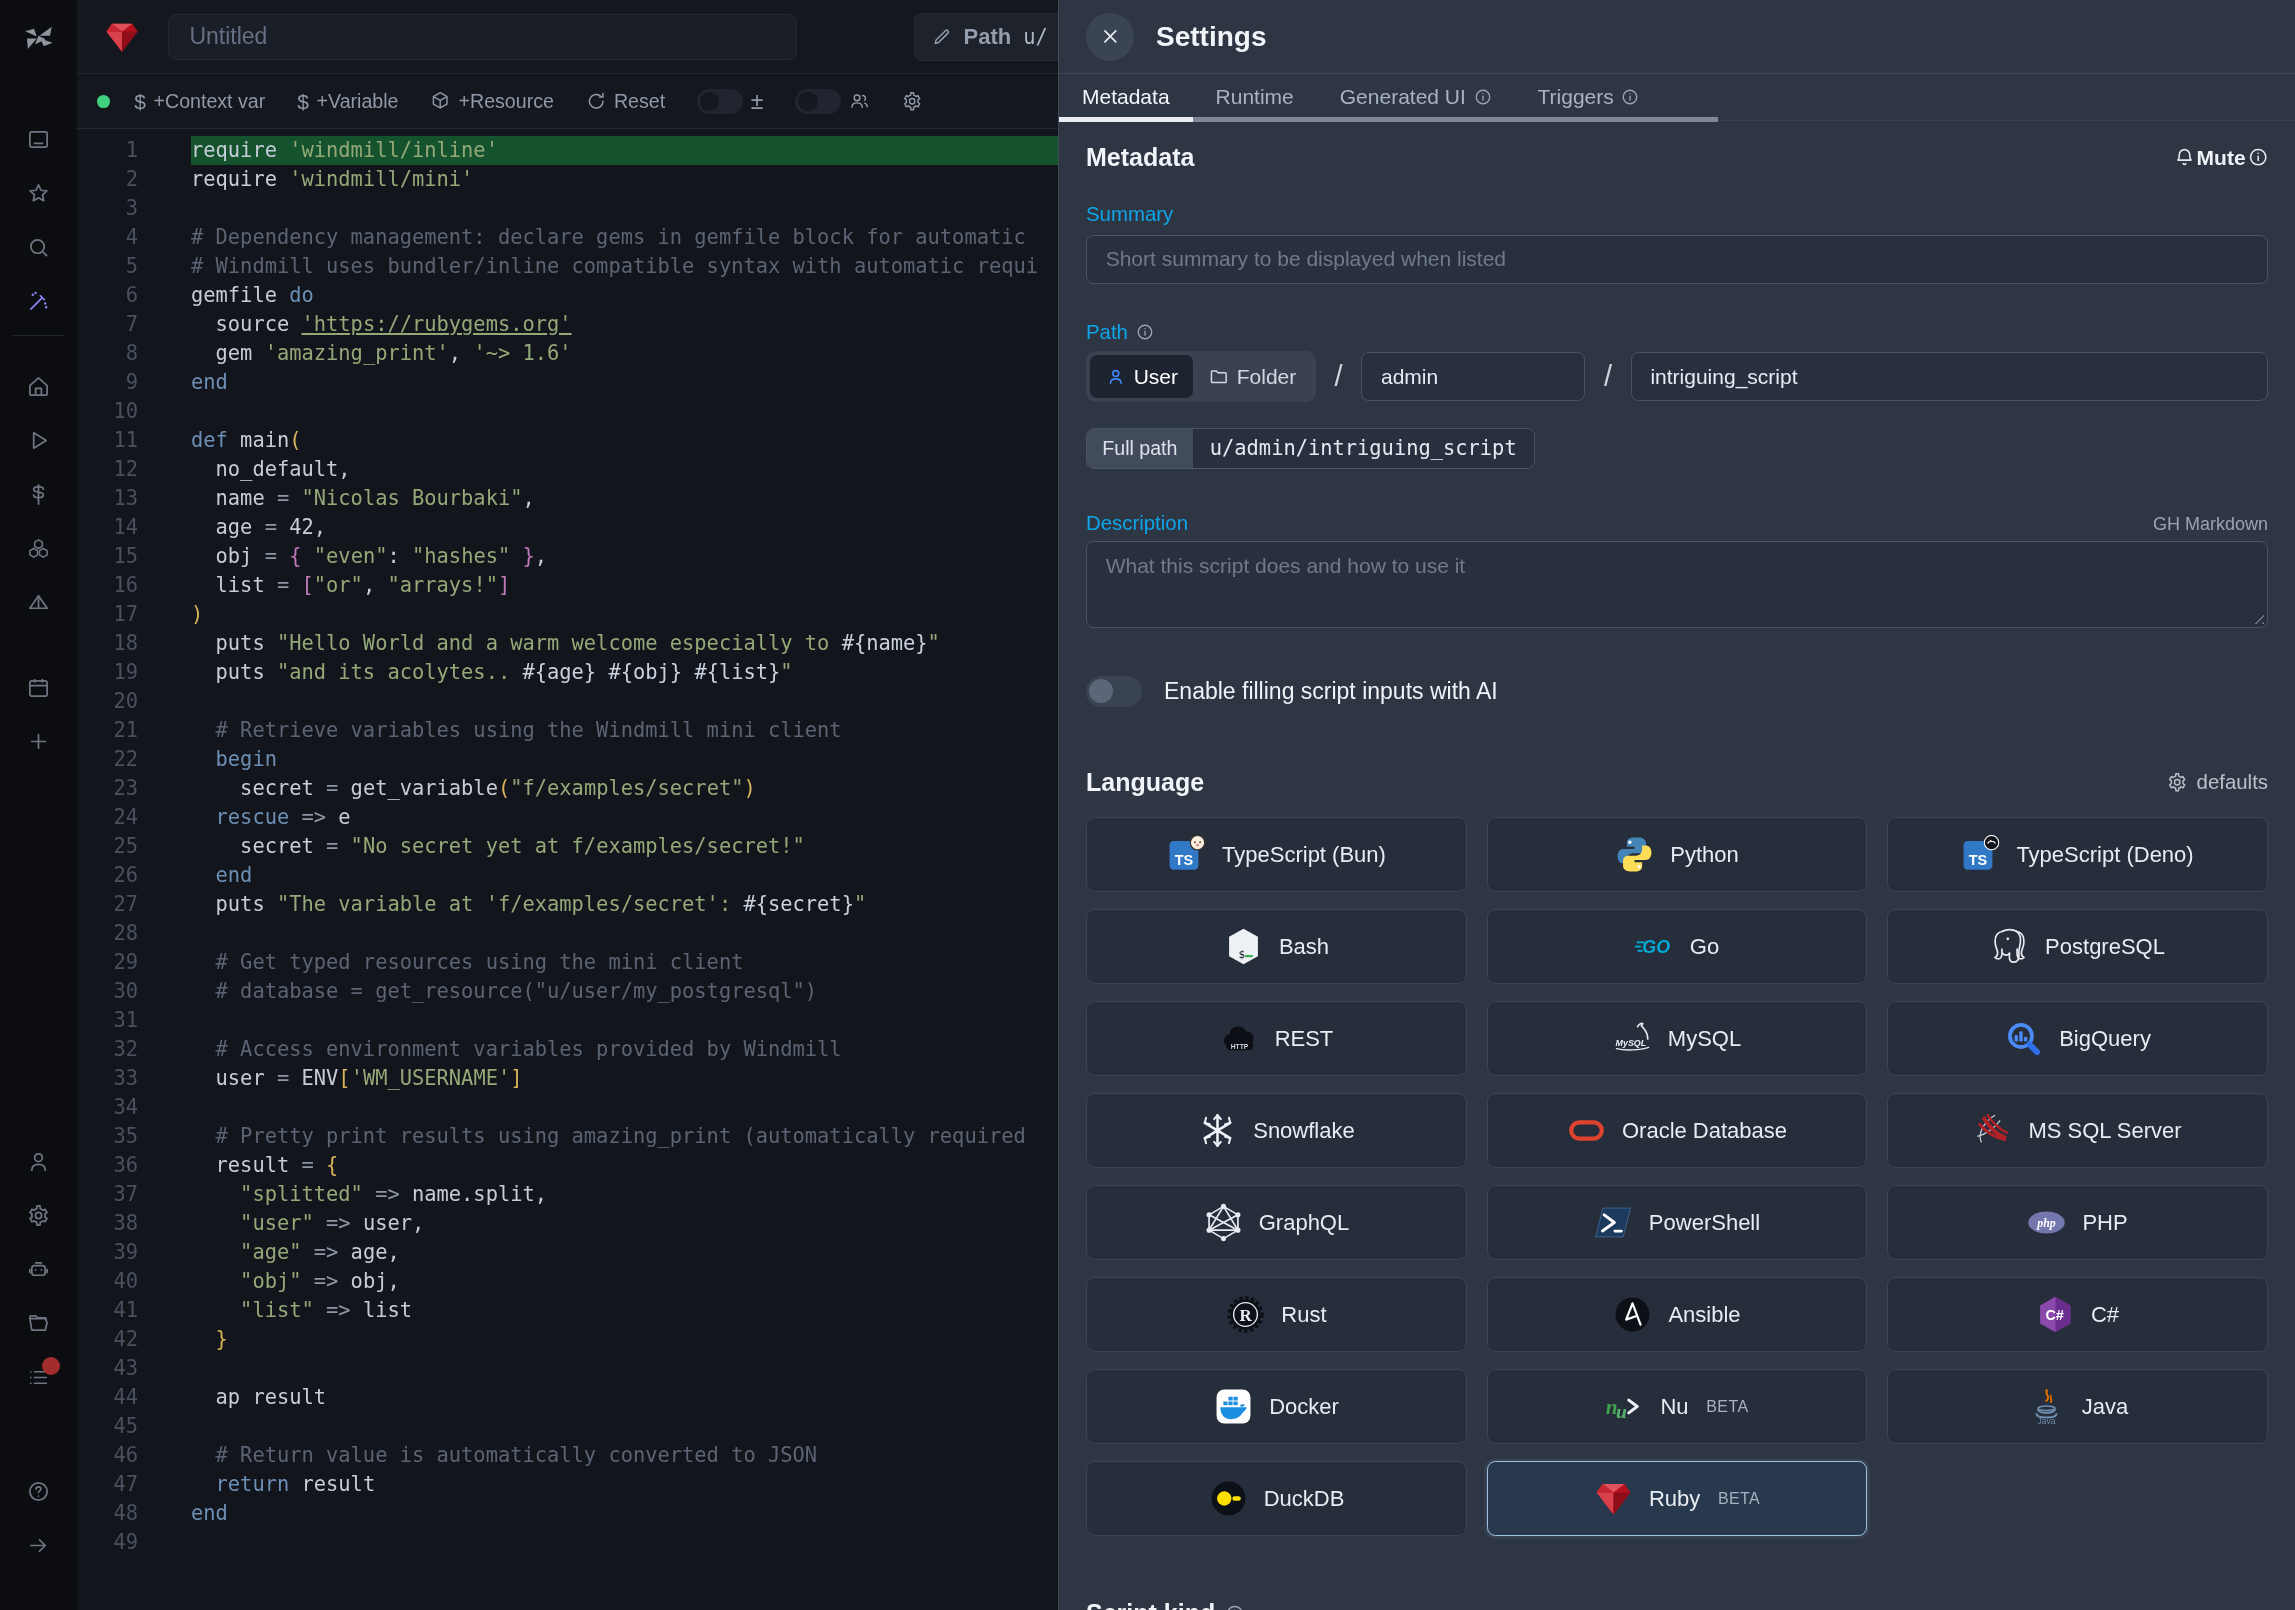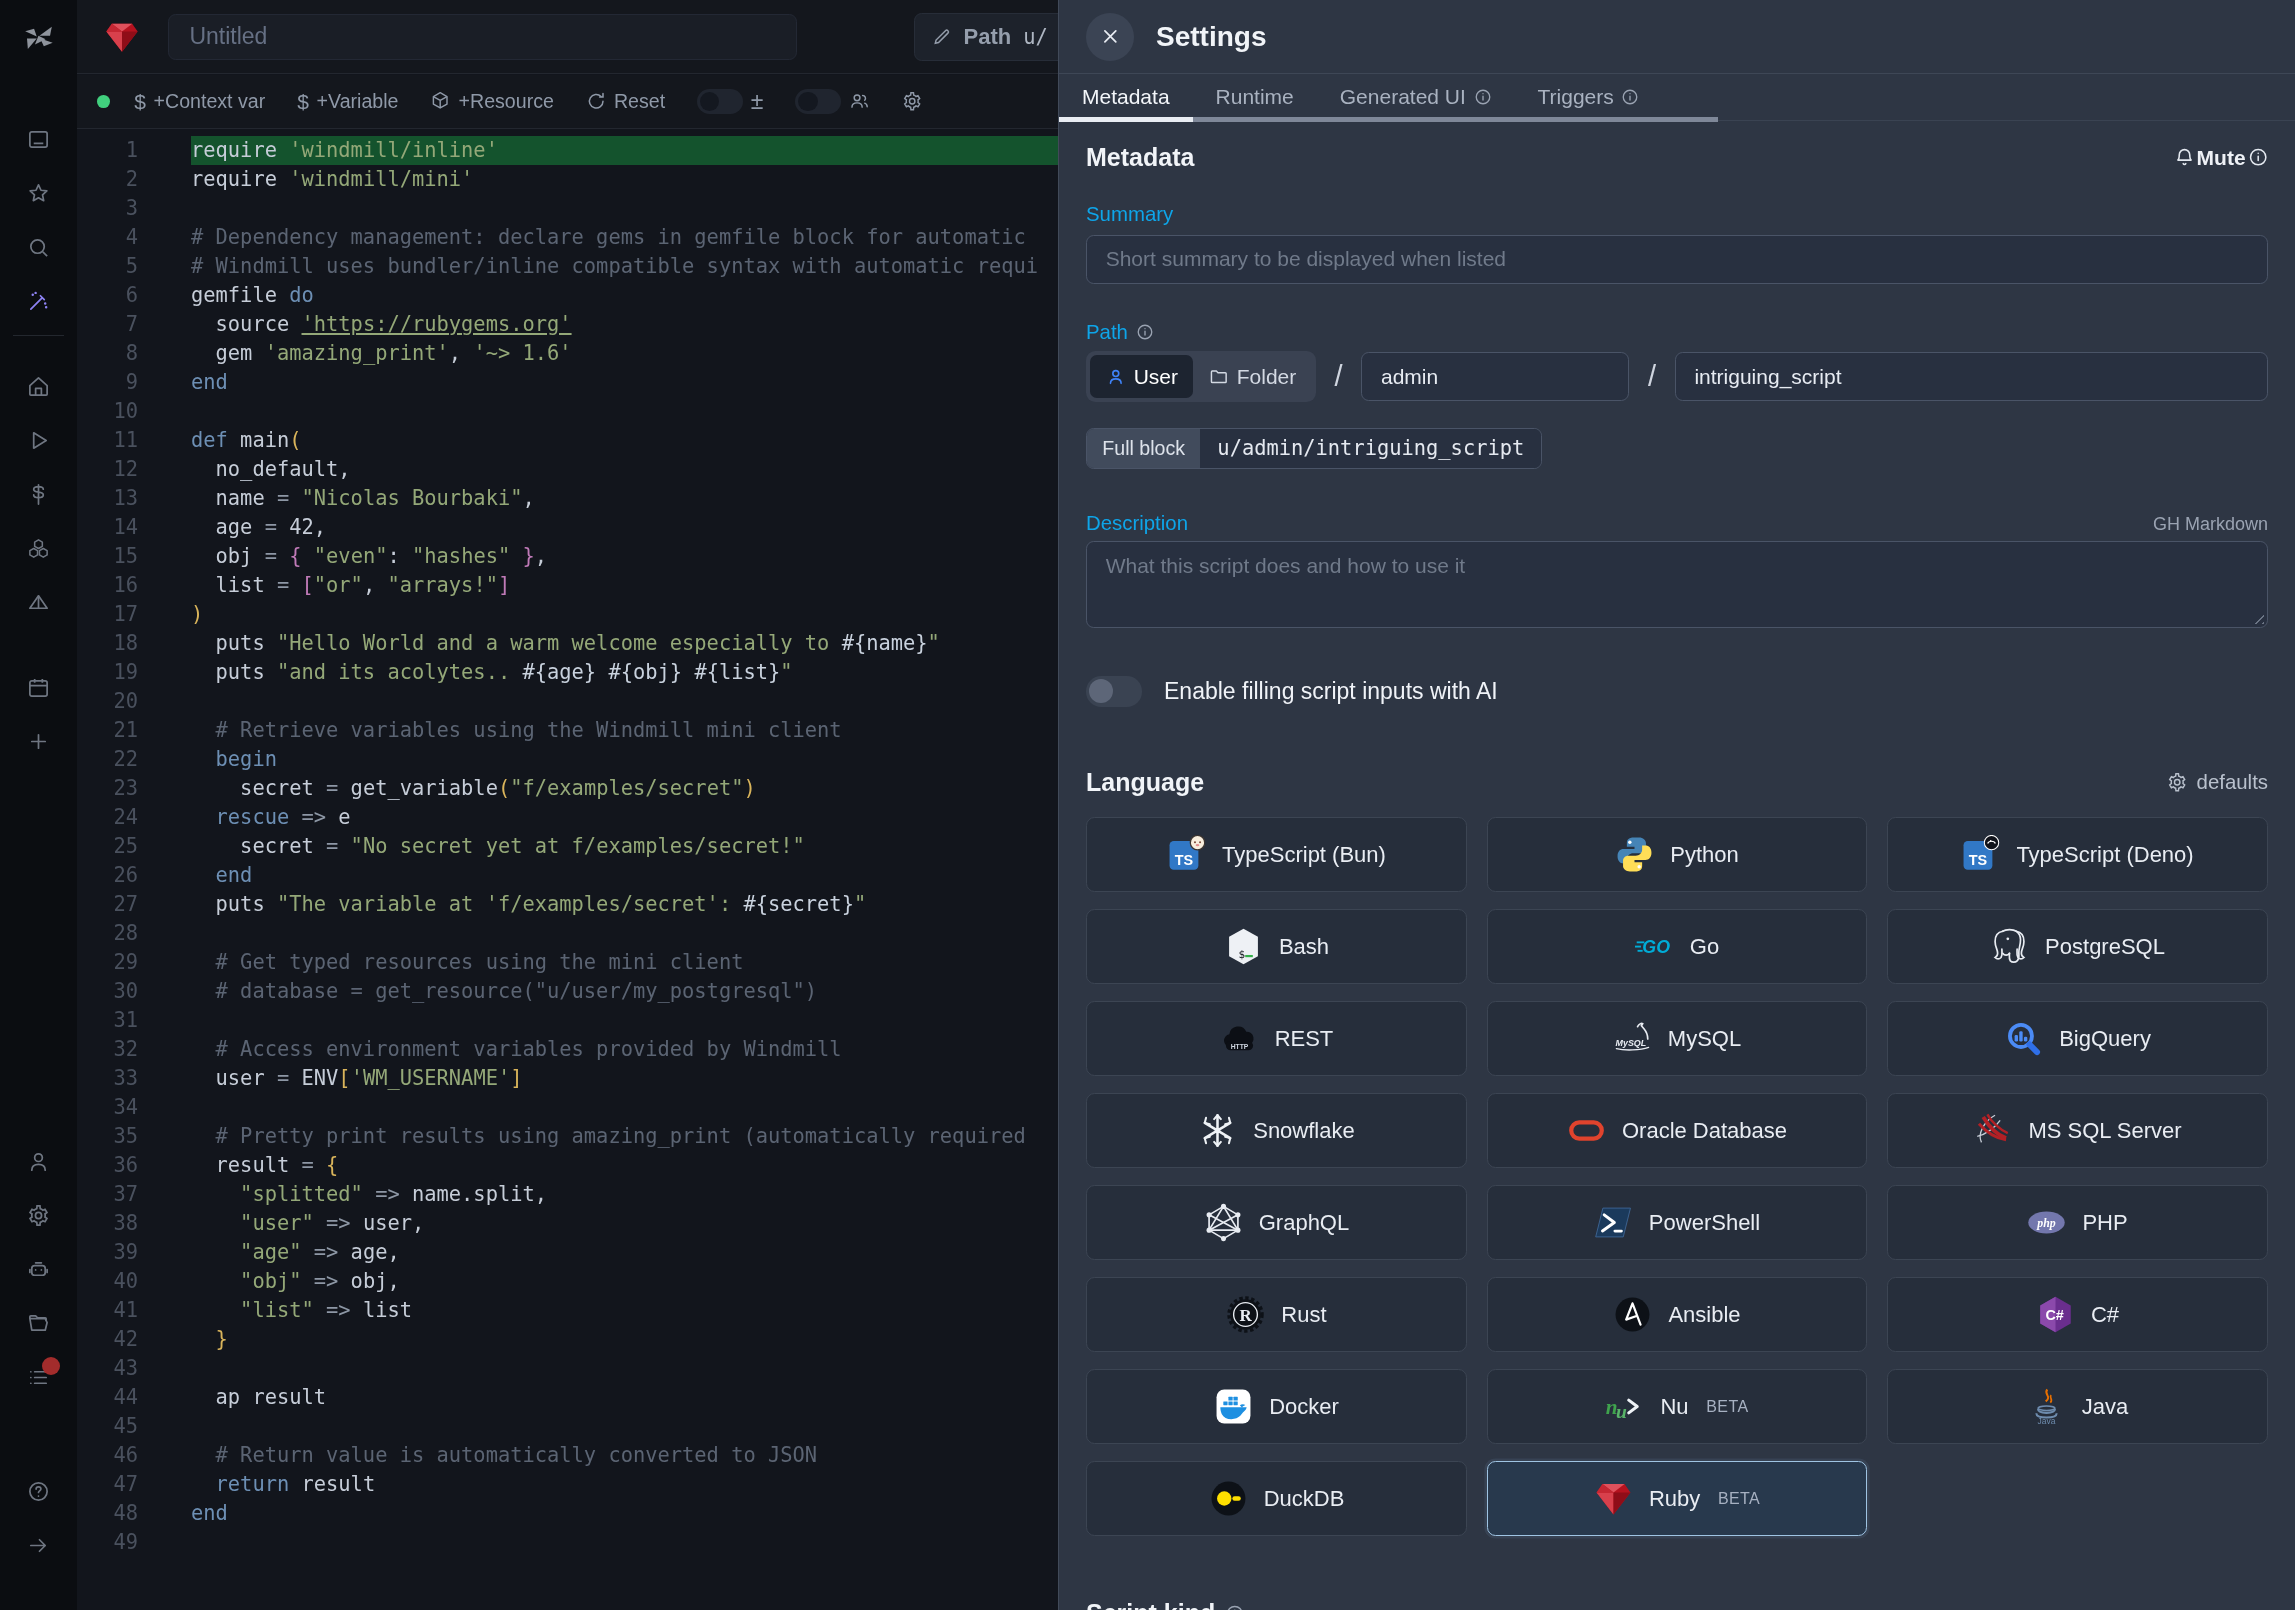--- a/index.html
+++ b/index.html
@@ -66,21 +66,21 @@
   #mute .mlab{color:#eef1f6;font-size:21px;font-weight:bold;}
 
   #summary-input{height:49px;margin-top:8.5px;}
   .lab-row{display:flex;align-items:center;gap:8.5px;}
   #path-row{display:flex;align-items:center;gap:0;margin-top:7.7px;}
   #owner-seg{background:#3a4252;border-radius:9.4px;padding:4.3px;display:flex;align-items:center;height:51px;box-sizing:border-box;flex:none;}
   .seg{display:flex;align-items:center;gap:8.5px;padding:0 15.3px;height:43px;border-radius:6.8px;font-size:21px;color:#d3d9e3;}
   .seg.on{background:#1d2430;color:#fff;}
   .seg svg{width:19.6px;height:19.6px;}
   .slash{color:#cfd5df;font-size:29px;font-weight:300;margin:0 18.7px;}
-  #owner-input{width:268px;height:49px;color:#e7ebf2;}
+  #owner-input{width:224px;height:49px;color:#e7ebf2;}
   #name-input{flex:1;height:49px;color:#e7ebf2;}
   #fullpath{display:inline-flex;margin-top:25.5px;border:0.9px solid #4a5467;border-radius:7.7px;overflow:hidden;height:39px;align-items:stretch;}
   #fullpath .k{background:#414b5c;color:#dde2ea;font-size:19.6px;display:flex;align-items:center;padding:0 15.3px;}
   #fullpath .v{background:#283040;color:#e5e9f0;font-size:20.4px;display:flex;align-items:center;padding:0 17px;}
   #desc-row{display:flex;align-items:flex-end;justify-content:space-between;}
   #gh-md{color:#9aa3b2;font-size:18px;}
   #desc-area{height:87px;margin-top:6px;align-items:flex-start;padding-top:12px;position:relative;}
   #resize{position:absolute;right:2.6px;bottom:2.6px;width:14.5px;height:14.5px;
      background:repeating-linear-gradient(135deg,transparent 0 3.4px,#6b7585 3.4px 4.8px);
      clip-path:polygon(100% 0,100% 100%,0 100%);}
@@ -430,21 +430,21 @@
       <span class="slash">/</span>
       <div class="field" id="owner-input">
           <span>admin</span>
         </div>
       <span class="slash">/</span>
       <div class="field" id="name-input">
           <span>intriguing_script</span>
         </div>
     </div>
     <div id="fullpath">
-      <span class="k">Full block</span>
+      <span class="k">Full path</span>
       <span class="v mono">u/admin/intriguing_script</span>
     </div>
 
     <div id="desc-row" style="margin-top:43px">
       <span class="lab">Description</span>
       <span id="gh-md">GH Markdown</span>
     </div>
     <div class="field" id="desc-area">
       <span>What this script does and how to use it</span>
       <span id="resize"></span>

